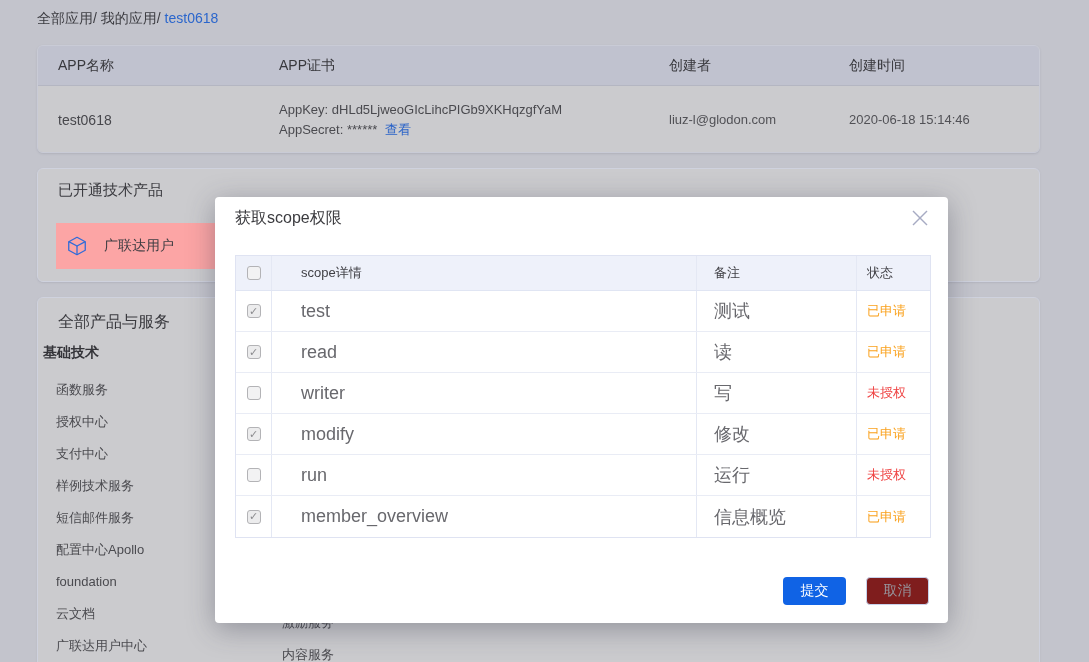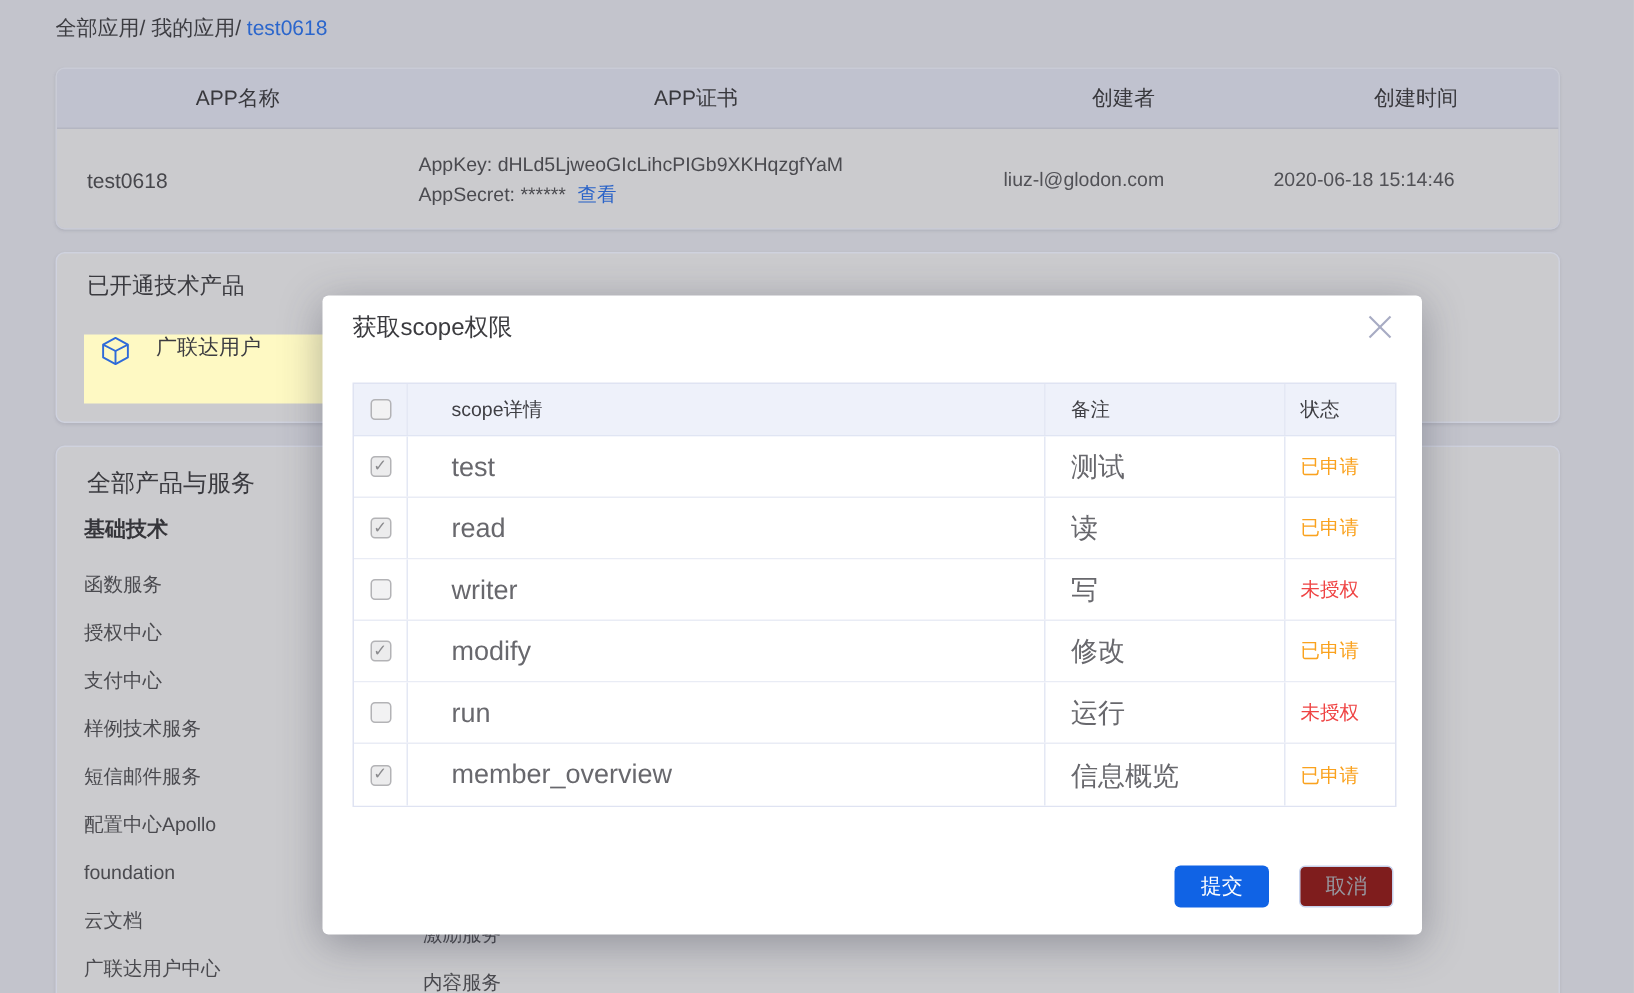--- a/index.html
+++ b/index.html
@@ -19,21 +19,21 @@
   .app-table {
     position:absolute; left:37px; top:45px; width:1003px; height:108px;
     border-radius:6px; overflow:hidden; border:1px solid #c9cbd6;
     box-shadow:0 1px 2px rgba(120,122,140,.25);
   }
   .app-table .thead {
     display:grid; grid-template-columns:221px 390px 180px 1fr;
     height:40px; align-items:center; background:#c0c2cf;
     border-bottom:1px solid #b4b6c2;
   }
-  .app-table .thead .th { padding-left:20px; font-size:14px; color:#38383d;text-align:center; }
+  .app-table .thead .th { padding-left:20px; font-size:14px; color:#38383d; }
   .app-table .tbody {
     display:grid; grid-template-columns:221px 390px 180px 1fr;
     height:67px; align-items:center; background:#cbcbce;
   }
   .app-table .tbody .td { padding-left:20px; }
   .app-name { font-size:14px; color:#47474c; }
   .cert-line { font-size:13px; color:#4a4a4f; line-height:20px; }
   .view-link { color:#2a63c8; cursor:pointer; margin-left:4px; }
   .creator, .created-time { font-size:13px; color:#515156; }
 
@@ -43,27 +43,27 @@
     background:#cbcbce; border:1px solid #cfd2de; border-radius:6px;
     box-shadow:0 1px 2px rgba(120,122,140,.2);
   }
   .panel-opened { top:168px; height:114px; }
   .panel-products { top:297px; height:400px; }
   .panel-title { font-size:15px; color:#3a3a3f; }
   .panel-opened .panel-title { position:absolute; left:20px; top:12px; }
 
   .product-chip {
     position:absolute; left:18px; top:54px; width:210px; height:46px;
-    background:#fef9c3; display:flex; padding-left:10px;
+    background:#fca5a5; display:flex; align-items:center; padding-left:10px;
   }
   .product-chip .cube { width:22px; height:22px; display:inline-block; }
   .product-chip .chip-label { margin-left:16px; font-size:14px; color:#3c3c41; }
 
   .panel-products .panel-title { position:absolute; left:20px; top:14px; font-size:16px; }
-  .category-label { position:absolute; left:18px; top:46px; font-size:14px; font-weight:bold; color:#35353a; }
+  .category-label { position:absolute; left:5px; top:46px; font-size:14px; font-weight:bold; color:#35353a; }
   .service-list { position:absolute; left:18px; top:76px; }
   .service-item { height:32px; line-height:32px; font-size:13px; color:#4a4a4f; cursor:pointer; }
   .service-col2-item { position:absolute; font-size:13px; color:#4a4a4f; cursor:pointer; }
   .col2-a { left:244px; top:316px; }
   .col2-b { left:244px; top:348px; }
 
   
   .modal {
     position:absolute; left:172px; top:197px; width:733px; height:426px;
     background:#ffffff; border-radius:4px;

